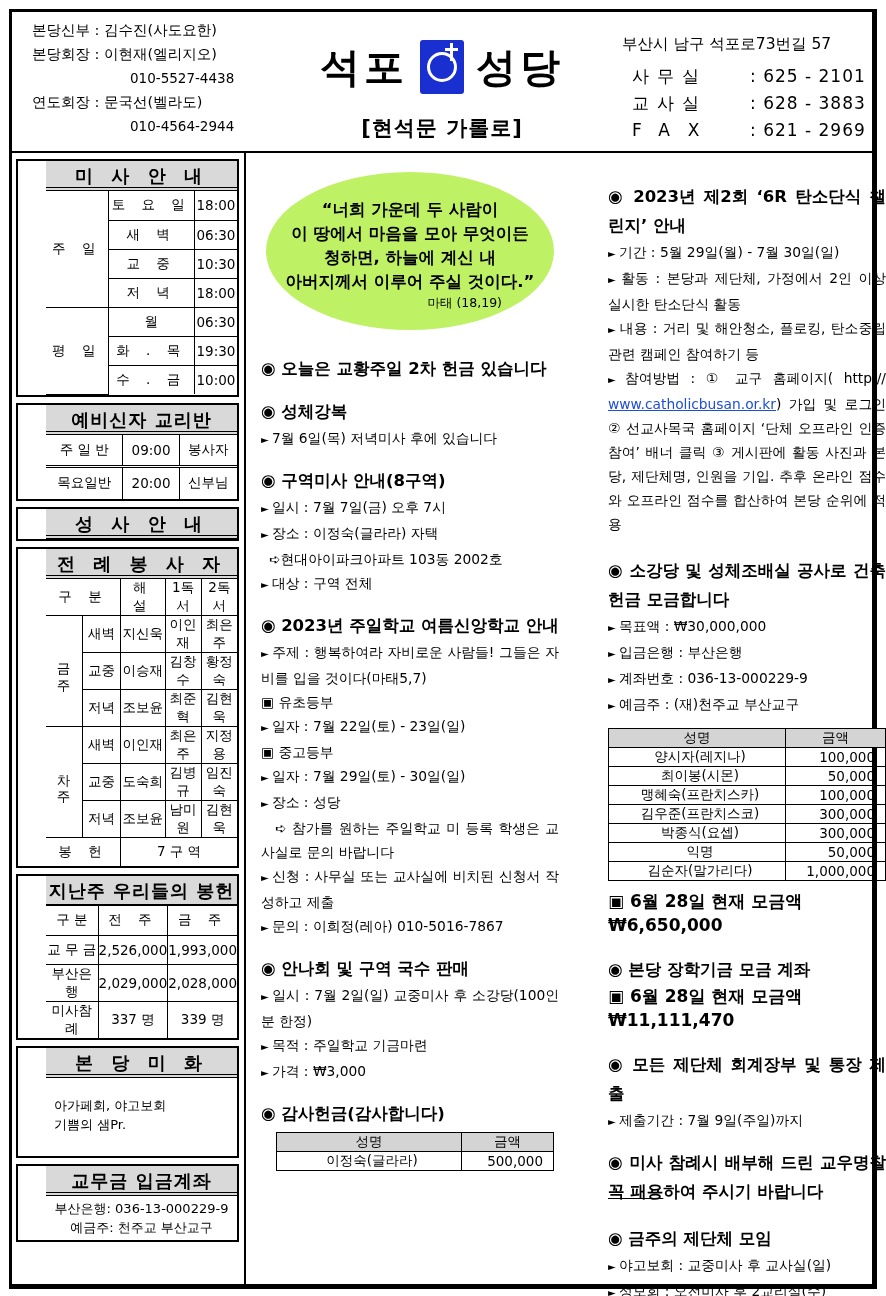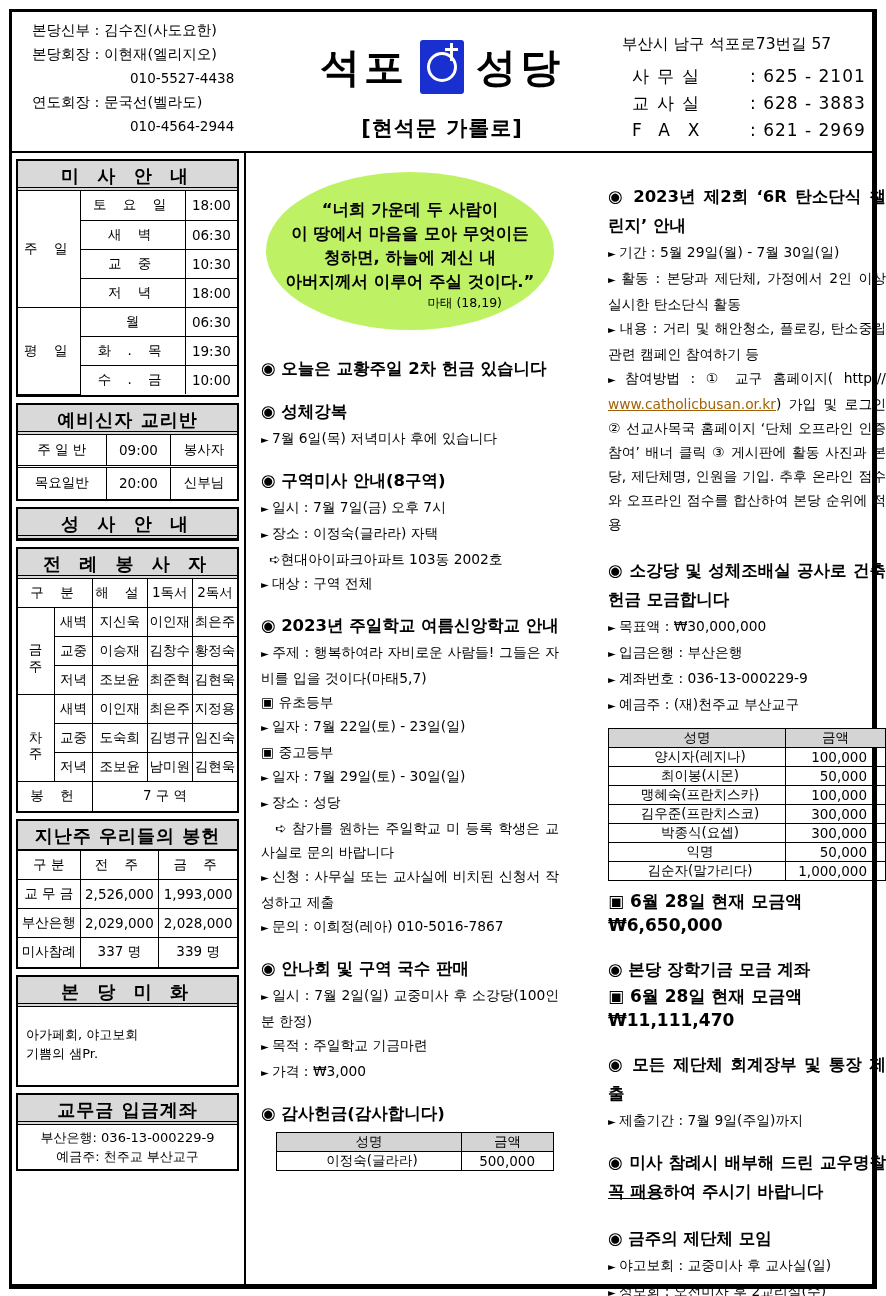--- a/index.html
+++ b/index.html
@@ -15,21 +15,21 @@
   .logo .cross-v { position: absolute; left: 30px; top: 3px; width: 3px; height: 18px; background: #fff; }
   .logo .cross-h { position: absolute; left: 25px; top: 8px; width: 13px; height: 3px; background: #fff; }
   .subtitle { font-size: 21px; font-weight: bold; margin-top: 14px; letter-spacing: 1px; }
   .hdr-right { position: absolute; left: 610px; top: 22px; font-size: 15.5px; }
   .hdr-right .addr { margin-bottom: 8px; }
   .phone-row { display: flex; font-size: 17px; line-height: 27px; padding-left: 10px; letter-spacing: 1px; }
   .phone-row .lbl { width: 118px; letter-spacing: 8px; }
   .divider-v { position: absolute; left: 232px; top: 141px; width: 2px; height: 1131px; background: #000; }
 
   .left { position: absolute; left: 4px; top: 147px; width: 223px; }
-  .box { border: 2px solid #000; margin-bottom: 6px; }
+  .box { border: 2px solid #000; margin-bottom: 6px; padding-left: 28px; }
   .box-title { background: #d9d9d9; text-align: center; font-weight: bold; font-size: 18px; height: 30px; line-height: 30px; border-bottom: 4px double #000; letter-spacing: 6px; }
   .box-title.tight { letter-spacing: 1px; }
   table { border-collapse: collapse; width: 100%; }
   td { border: 1px solid #000; text-align: center; font-size: 13.5px; height: 29px; }
   .box table tr:first-child td { border-top: none; }
   .box table td:first-child { border-left: none; }
   .box table td:last-child { border-right: none; }
   .box table tr:last-child td { border-bottom: none; }
   .spaced { letter-spacing: 6px; }
   .misa-hwa { height: 78px; padding: 18px 8px; font-size: 13px; line-height: 19px; }
@@ -38,25 +38,25 @@
   .mid { position: absolute; left: 249px; top: 160px; width: 298px; font-size: 13.8px; }
   .quote { width: 288px; height: 158px; border-radius: 50%; background: #bef264; margin-left: 5px; text-align: center; padding-top: 26px; font-weight: bold; font-size: 16.5px; line-height: 24px; }
   .quote .src { font-weight: normal; font-size: 12.5px; text-align: right; padding-right: 52px; line-height: 18px; }
   .sec-title { font-weight: bold; font-size: 16.5px; line-height: 29px; margin-top: 14px; text-align: justify; }
   .line { line-height: 24px; }
   .bullet::before { content: "► "; font-size: 10px; }
   .mid .line, .right .line { text-align: justify; }
   .ptable td { height: 19px; font-size: 13.5px; border: 1px solid #000; }
   .ptable tr.h td { background: #d4d4d4; }
   .ptable td.n { text-align: center; padding-left: 6px; }
-  .ptable td.a { text-align: right; padding-right: 18px; }
+  .ptable td.a { text-align: right; padding-right: 10px; }
 
   .right { position: absolute; left: 580px; top: 170px; width: 278px; font-size: 13.8px; margin-left: 16px; }
   .right .sec-title:first-child { margin-top: 0; }
-  .link { color: #a16207; text-decoration: underline; }
+  .link { color: #1d4ed8; text-decoration: underline; }
   .note { font-weight: bold; font-size: 17px; line-height: 24px; }
   u { text-decoration: underline; }
 </style>
 </head>
 <body>
 
 <div class="frame">
   <div class="header">
     <div class="hdr-left">
       <div><span>본당신부</span> : <span>김수진(사도요한)</span></div>

